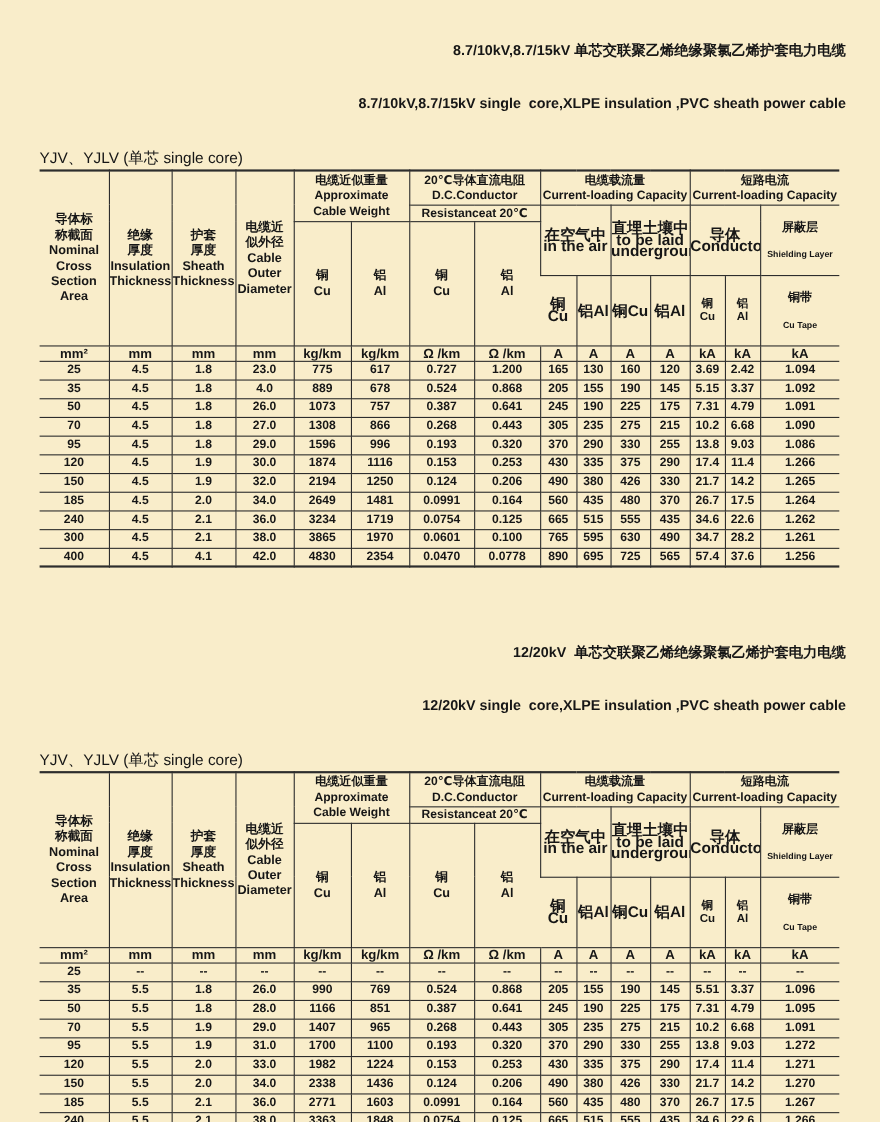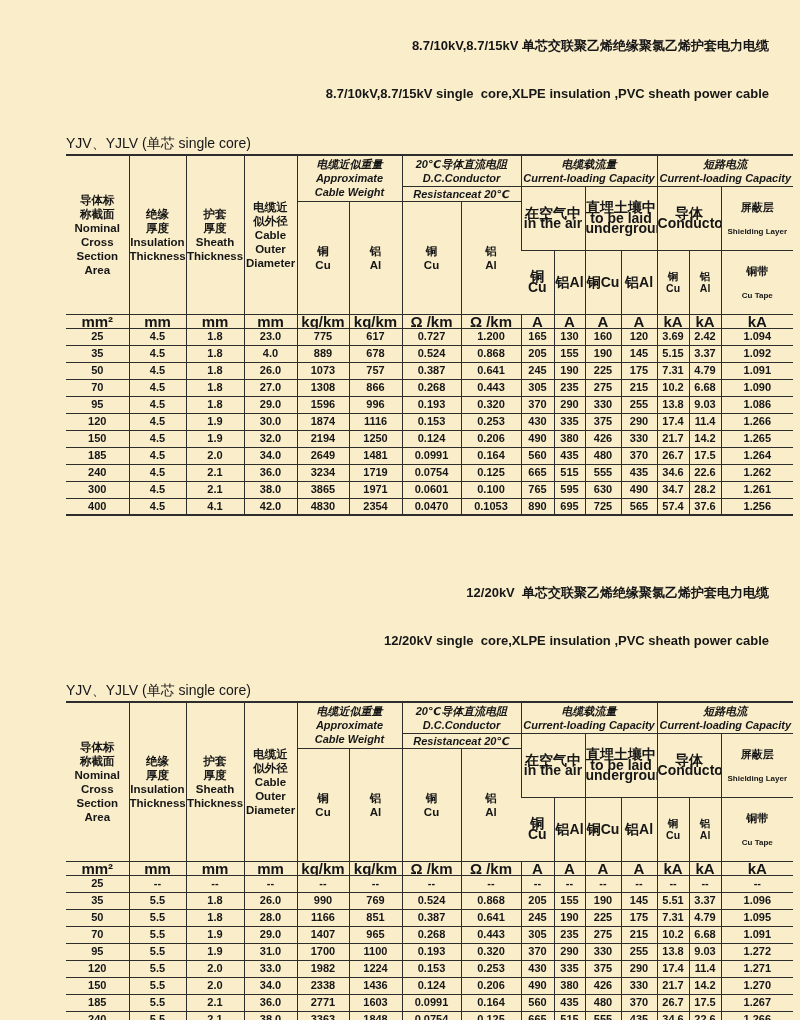--- a/index.html
+++ b/index.html
@@ -4,21 +4,21 @@
 <style>
   * { box-sizing: border-box; }
   html, body { margin: 0; padding: 0; }
   body {
     width: 800px; height: 1020px;
     background: #f9edca;
     color: #161616;
     font-family: "Liberation Sans", "DejaVu Sans", sans-serif;
     overflow: hidden;
   }
-  .page { width: 800px; height: 1020px; padding: 6px 31px 0 66px; }
+  .page { width: 800px; height: 1020px; padding: 6px 31px 0 36px; }
 
   .block2 { margin-top: 37px; }
 
   .titles { text-align: right; font-weight: bold; font-size: 13px; line-height: 16px; white-space: pre-wrap; }
   .model  { font-size: 14px; line-height: 17px; margin: 1px 0 2px 0; white-space: pre-wrap; }
 
   table.spec {
     border-collapse: collapse;
     table-layout: fixed;
     width: 727px;
@@ -38,27 +38,27 @@
   .spec tr > th:last-child,  .spec tr > td:last-child  { border-right: none; }
 
   thead tr.h1 { height: 31px; }
   thead tr.h2 { height: 14px; }
   thead tr.h3 { height: 17px; }
   thead tr.h4 { height: 25px; }
   thead tr.units { height: 14px; }
   tbody tr { height: 17px; }
 
   thead th { font-size: 11.5px; line-height: 14px; }
-  th.grp   { font-size: 11px;   line-height: 14px; font-style: italic; }
+  th.grp   { font-size: 11px;   line-height: 14px; }
   th.subgrp{ font-size: 14px;   line-height: 10.5px; }
   th.leafi { font-size: 14px;   line-height: 11px; }
   th.leaf2 { font-size: 10.5px; line-height: 12px; }
   .cellcn  { font-size: 11px; line-height: 12px; font-weight: bold; }
   .celltiny{ font-size: 8px;  line-height: 9px;  font-weight: bold; }
-  tr.units td { font-size: 15px; line-height: 13px; text-align: center; }
+  tr.units td { font-size: 12px; line-height: 13px; text-align: center; }
   tbody td { font-size: 11px; line-height: 13px; }
 </style>
 </head>
 <body>
 
 <div class="page" id="page">
   <section class="block">
     <div class="titles">
       <div>8.7/10kV,8.7/15kV 单芯交联聚乙烯绝缘聚氯乙烯护套电力电缆</div>
       <div>8.7/10kV,8.7/15kV single  core,XLPE insulation ,PVC sheath power cable</div>
@@ -322,40 +322,40 @@
             <td>34.6</td>
             <td>22.6</td>
             <td>1.262</td>
           </tr>
           <tr>
             <td>300</td>
             <td>4.5</td>
             <td>2.1</td>
             <td>38.0</td>
             <td>3865</td>
-            <td>1971</td>
+            <td>1970</td>
             <td>0.0601</td>
             <td>0.100</td>
             <td>765</td>
             <td>595</td>
             <td>630</td>
             <td>490</td>
             <td>34.7</td>
             <td>28.2</td>
             <td>1.261</td>
           </tr>
           <tr>
             <td>400</td>
             <td>4.5</td>
             <td>4.1</td>
             <td>42.0</td>
             <td>4830</td>
             <td>2354</td>
             <td>0.0470</td>
-            <td>0.1053</td>
+            <td>0.0778</td>
             <td>890</td>
             <td>695</td>
             <td>725</td>
             <td>565</td>
             <td>57.4</td>
             <td>37.6</td>
             <td>1.256</td>
           </tr>
         </tbody>
     </table>

